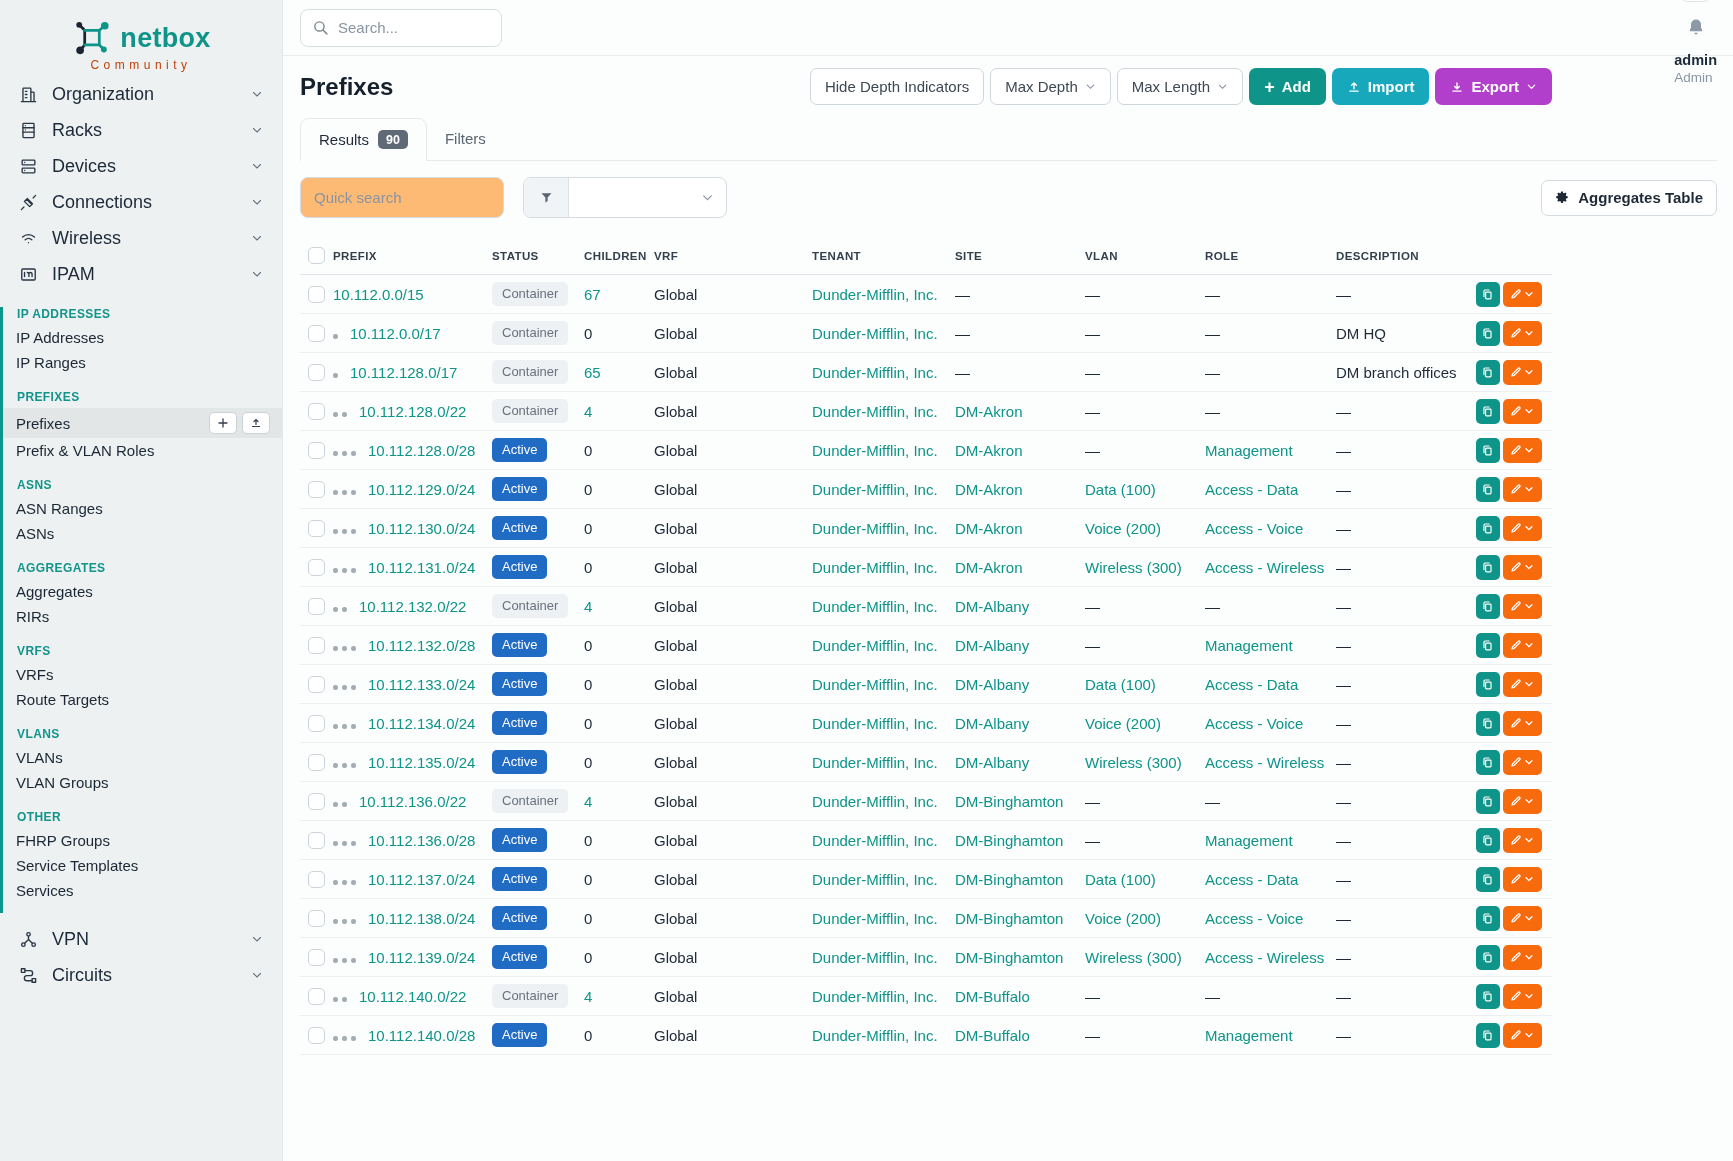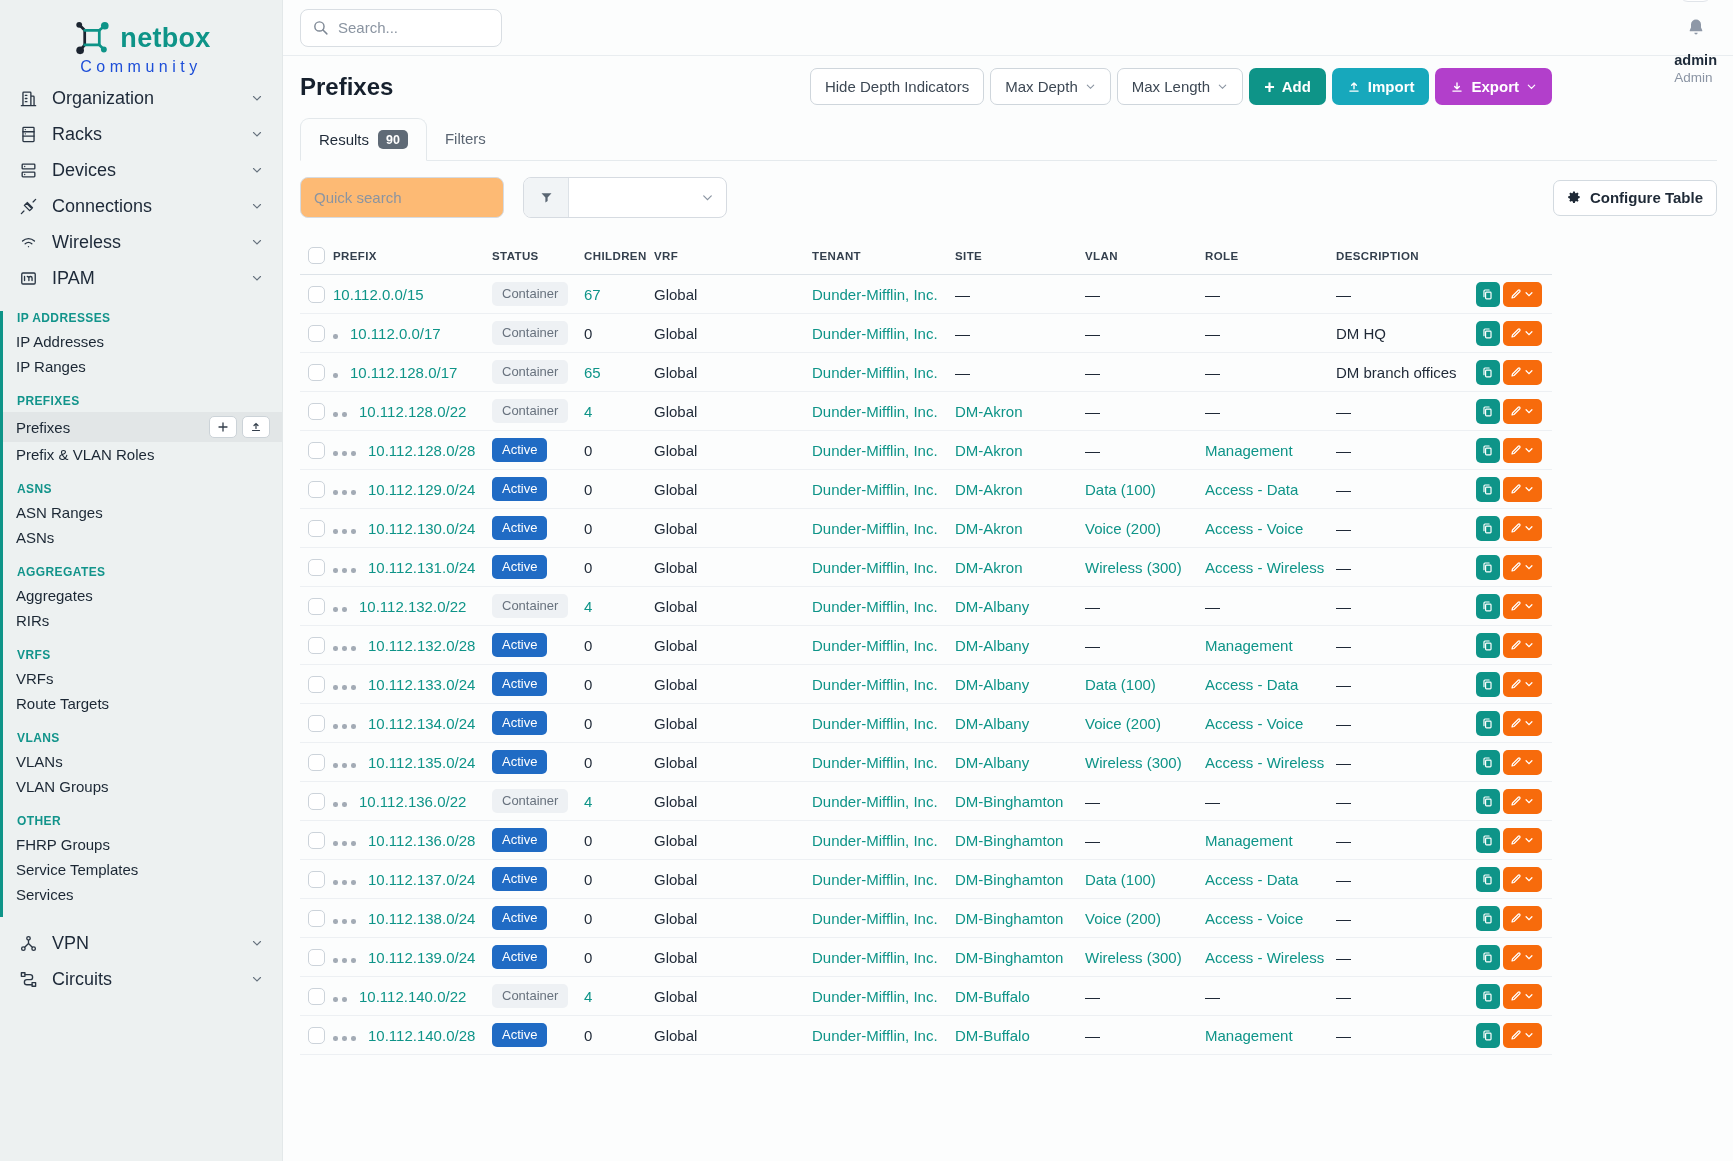--- a/index.html
+++ b/index.html
@@ -5,21 +5,21 @@
   * { box-sizing: border-box; margin: 0; padding: 0; }
   html,body { width:1733px; height:1161px; overflow:hidden; }
   body { font-family:"Liberation Sans","DejaVu Sans",sans-serif; }
   .app { display:flex; width:1733px; height:1161px; background:#fcfdfd; color:#1f2937; }
 
   
   .sidebar { width:283px; min-width:283px; background:#edf1f1; border-right:1px solid #e3e8e9; overflow:hidden; }
   .brand { padding:20px 0 4px; text-align:center; }
   .brand-row { display:flex; align-items:center; justify-content:center; gap:7px; }
   .brand-name { font-size:27px; font-weight:700; color:#0e9488; letter-spacing:.3px; }
-  .brand-sub { font-size:16px; letter-spacing:4.5px; color:#1d4ed8; font-weight:500; margin-top:1px; }
+  .brand-sub { font-size:12px; letter-spacing:4.5px; color:#c2410c; font-weight:500; margin-top:1px; }
   .side-item { display:flex; align-items:center; gap:14px; padding:7.5px 19px; font-size:18px; font-weight:500; color:#1d2938; cursor:pointer; }
   .side-item .icon { color:#2a3644; }
   .side-item .chev { margin-left:auto; color:#67737f; }
   .side-groups { border-left:3px solid #0e9488; padding-bottom:10px; }
   .group-heading { font-size:12px; font-weight:700; letter-spacing:.4px; color:#12948b; margin:15px 0 4px 14px; }
   .group-item { display:flex; align-items:center; font-size:15px; color:#1b2734; padding:4px 12px 4px 13px; cursor:pointer; }
   .group-item.active { background:#e2e6e7; }
   .mini-btns { margin-left:auto; display:flex; gap:5px; }
   .mini-btn { width:28px; height:22px; background:#fff; border:1px solid #ccd3d8; border-radius:5px; display:flex; align-items:center; justify-content:center; color:#333e4b; cursor:pointer; }
   .side-bottom { margin-top:8px; }
@@ -415,21 +415,21 @@
                 </svg>
               </span>
           </div>
         </div>
         <button class="btn-configure">
           <span class="icon">
               <svg width="15" height="15" viewBox="0 0 24 24">
                 <path fill="currentColor" d="M12 8.5A3.5 3.5 0 1 0 12 15.5 3.5 3.5 0 0 0 12 8.5zm9 5v-3l-2.6-.6a6.9 6.9 0 0 0-.7-1.7l1.4-2.2-2.1-2.1-2.2 1.4c-.6-.3-1.1-.5-1.7-.7L12.5 2h-3l-.6 2.6c-.6.2-1.2.4-1.7.7L5 3.9 2.9 6l1.4 2.2c-.3.5-.5 1.1-.7 1.7L1 10.5v3l2.6.6c.2.6.4 1.2.7 1.7L2.9 18 5 20.1l2.2-1.4c.5.3 1.1.5 1.7.7l.6 2.6h3l.6-2.6c.6-.2 1.1-.4 1.7-.7l2.2 1.4 2.1-2.1-1.4-2.2c.3-.5.5-1.1.7-1.7l2.6-.6z" transform="translate(1 0.5) scale(0.92)"></path>
               </svg>
             </span>
-          <span>Configure Table</span>
+          <span>Aggregates Table</span>
         </button>
       </div>
 
       <div class="table-wrap">
         <table>
           <colgroup>
             <col style="width:33px">
               <col style="width:159px">
               <col style="width:92px">
               <col style="width:70px">

